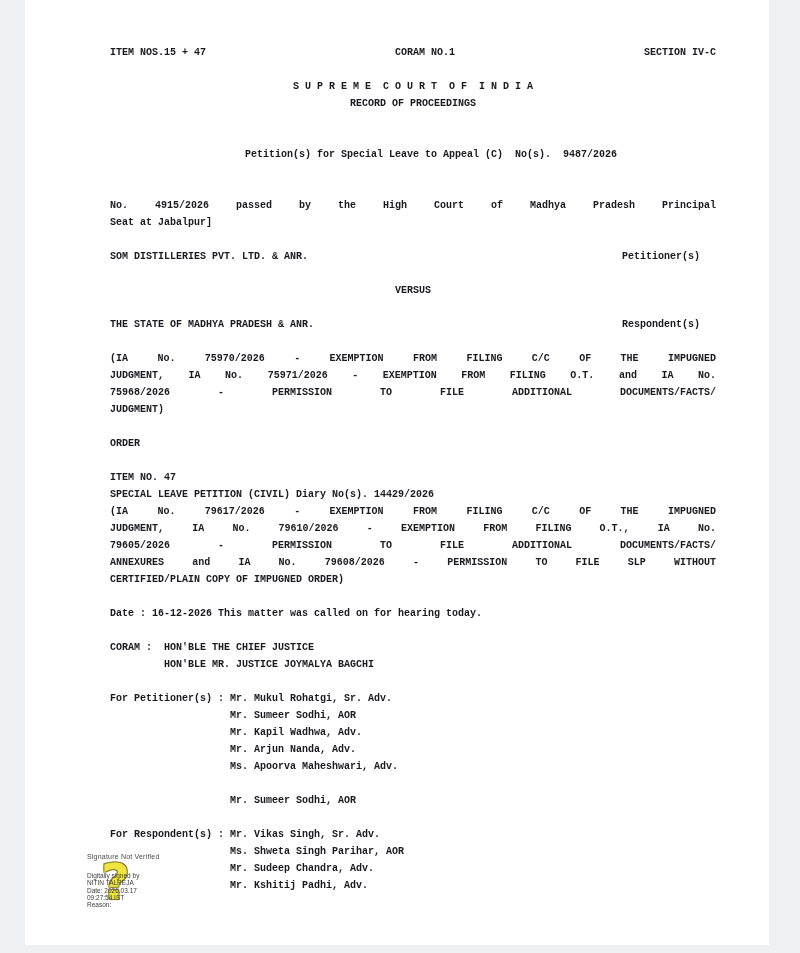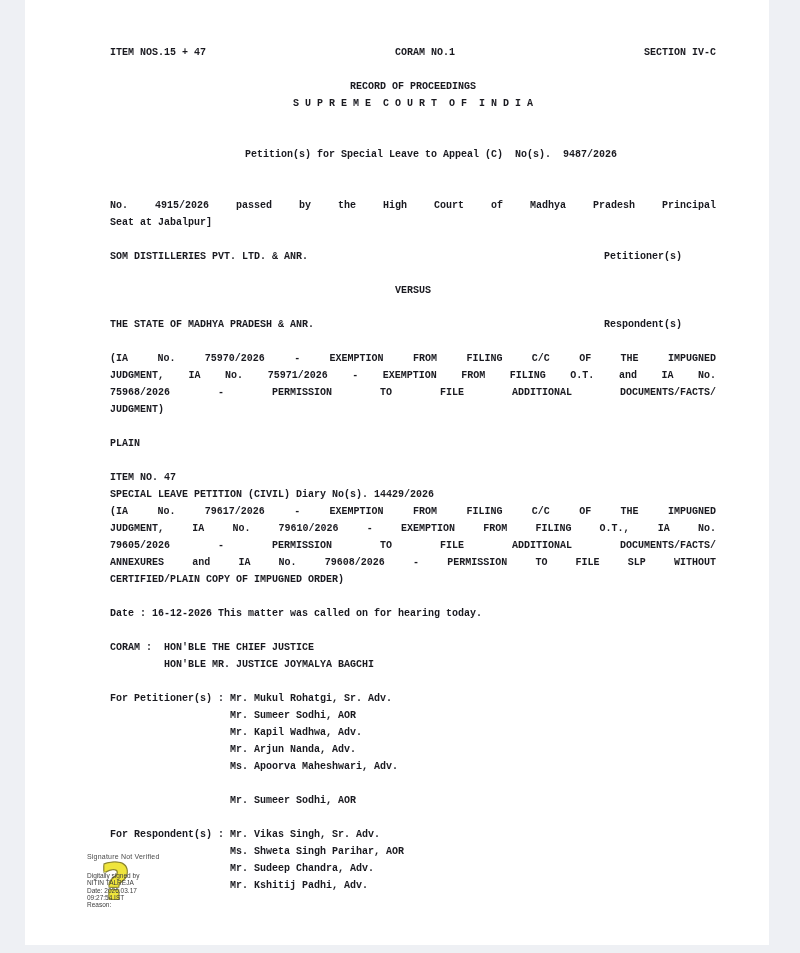--- a/index.html
+++ b/index.html
@@ -21,21 +21,21 @@
     font-size:10px; font-weight:700;
     line-height:17px;
     color:#1a1a20;
   }
   .blk { margin-top:17px; }
   .blk:first-child { margin-top:0; }
   .pre { white-space:pre; }
   .hrow { display:flex; justify-content:space-between; }
   .center { text-align:center; }
   .party { display:flex; justify-content:space-between; }
-  .party .plabel { margin-right:34px; }
+  .party .plabel { margin-right:16px; }
   .ptitle { text-align:center; white-space:pre; }
   .ul { text-underline-offset:3px; }
   .jblock .jl { text-align:justify; text-align-last:justify; white-space:normal; }
   .jblock .jl:last-child { text-align:center; text-align-last:left; }
 
   .sig {
     position:absolute; left:62px; top:853px; width:120px;
     font-family:"Liberation Sans", sans-serif; font-weight:400;
   }
   .sig-not { font-size:7px; color:#4a4a4a; letter-spacing:0.2px; }
@@ -59,22 +59,22 @@
 <div class="page">
   <div class="doc">
 
     <div class="blk hrow">
       <span>ITEM NOS.15 + 47</span>
       <span>CORAM NO.1</span>
       <span>SECTION IV-C</span>
     </div>
 
     <div class="blk">
+      <div class="center pre">S U P R E M E  C O U R T  O F  I N D I A</div>
       <div class="center">RECORD OF PROCEEDINGS</div>
-      <div class="center pre">S U P R E M E  C O U R T  O F  I N D I A</div>
     </div>
 
     <div class="blk ptitle">
       <span class="ul pre">Petition(s) for Special Leave to Appeal (C)  No(s).  9487/2026</span>
     </div>
 
     <div class="blk jblock">
         <div class="jl">No. 4915/2026 passed by the High Court of Madhya Pradesh Principal</div>
         <div class="jl">Seat at Jabalpur]</div>
       </div>
@@ -91,21 +91,21 @@
       <span class="plabel">Respondent(s)</span>
     </div>
 
     <div class="blk jblock">
         <div class="jl">(IA No. 75970/2026 - EXEMPTION FROM FILING C/C OF THE IMPUGNED</div>
         <div class="jl">JUDGMENT, IA No. 75971/2026 - EXEMPTION FROM FILING O.T. and IA No.</div>
         <div class="jl">75968/2026 - PERMISSION TO FILE ADDITIONAL DOCUMENTS/FACTS/</div>
         <div class="jl">JUDGMENT)</div>
       </div>
 
-    <div class="blk">PLAIN</div>
+    <div class="blk">ORDER</div>
 
     <div class="blk">
       <div>ITEM NO. 47</div>
       <div><span class="ul">SPECIAL LEAVE PETITION (CIVIL) Diary No(s). 14429/2026</span></div>
       <div class="jblock">
           <div class="jl">(IA No. 79617/2026 - EXEMPTION FROM FILING C/C OF THE IMPUGNED</div>
           <div class="jl">JUDGMENT, IA No. 79610/2026 - EXEMPTION FROM FILING O.T., IA No.</div>
           <div class="jl">79605/2026 - PERMISSION TO FILE ADDITIONAL DOCUMENTS/FACTS/</div>
           <div class="jl">ANNEXURES and IA No. 79608/2026 - PERMISSION TO FILE SLP WITHOUT</div>
           <div class="jl">CERTIFIED/PLAIN COPY OF IMPUGNED ORDER)</div>

